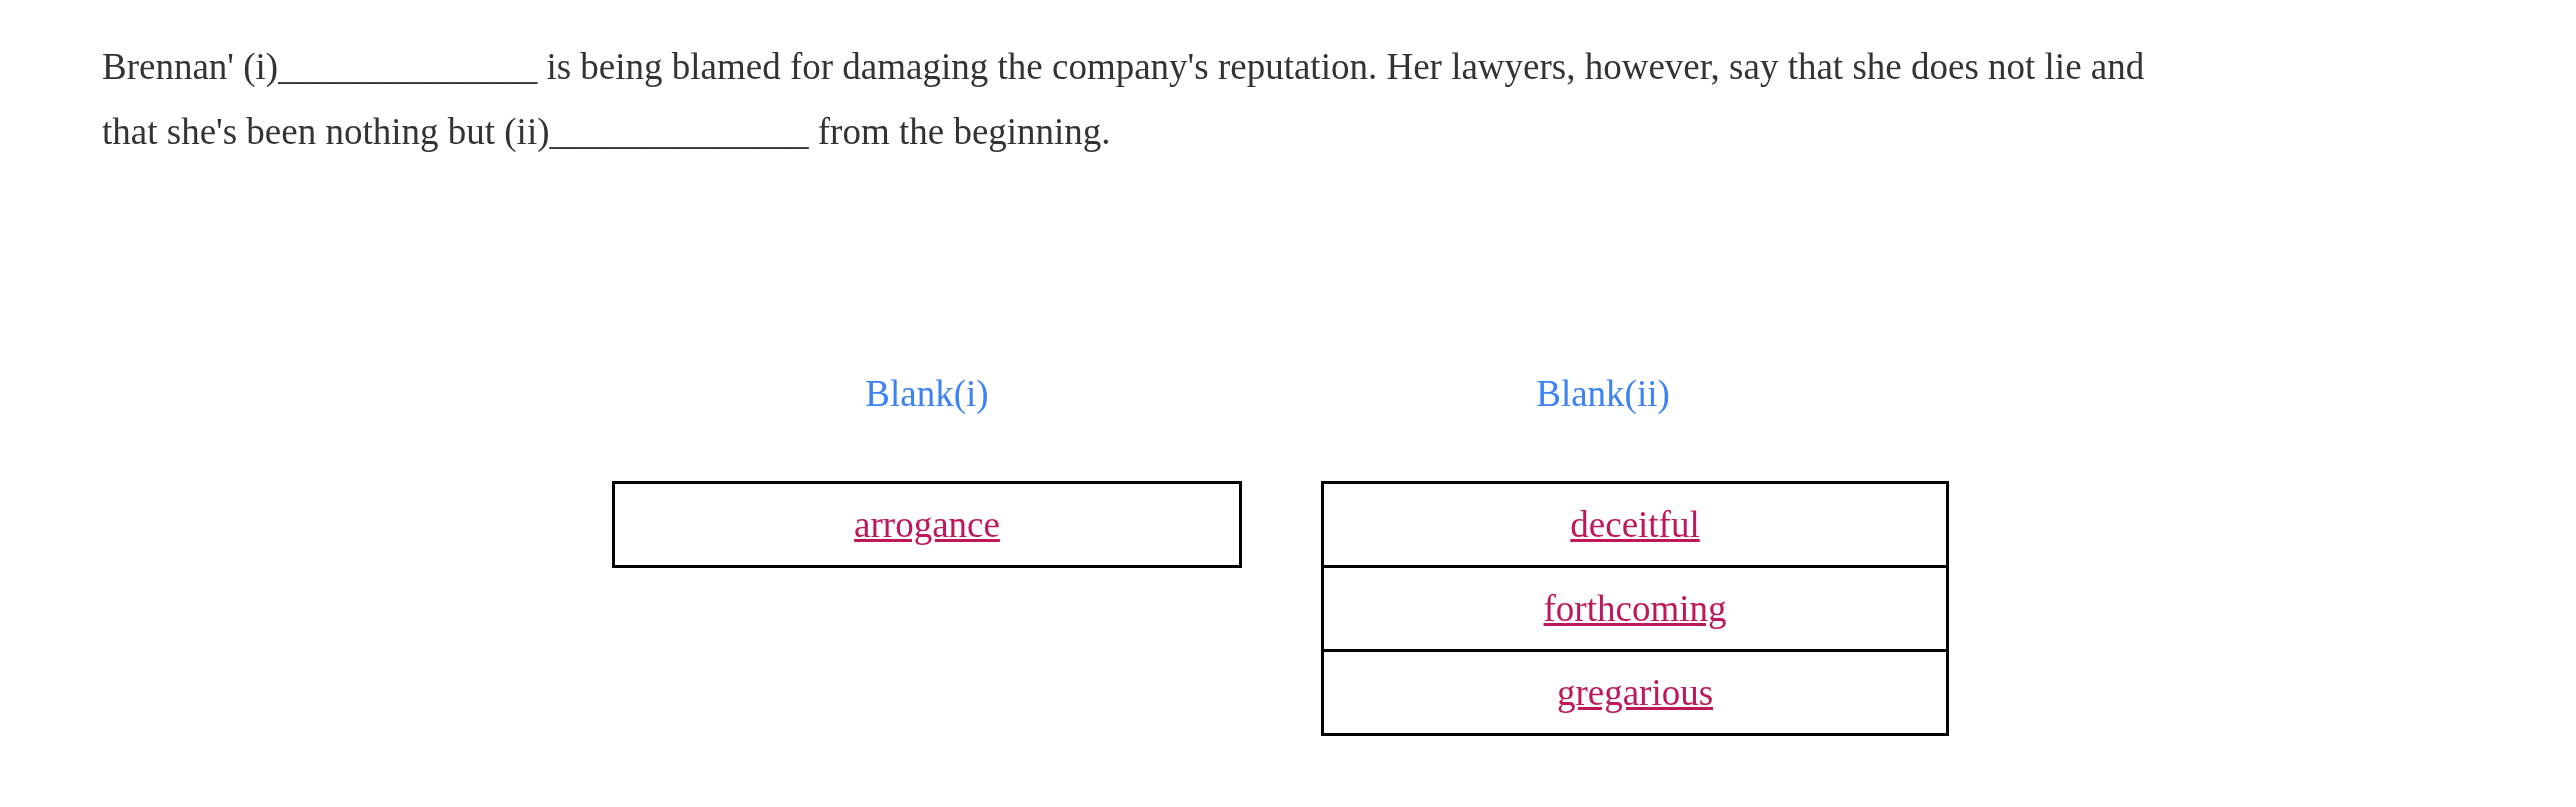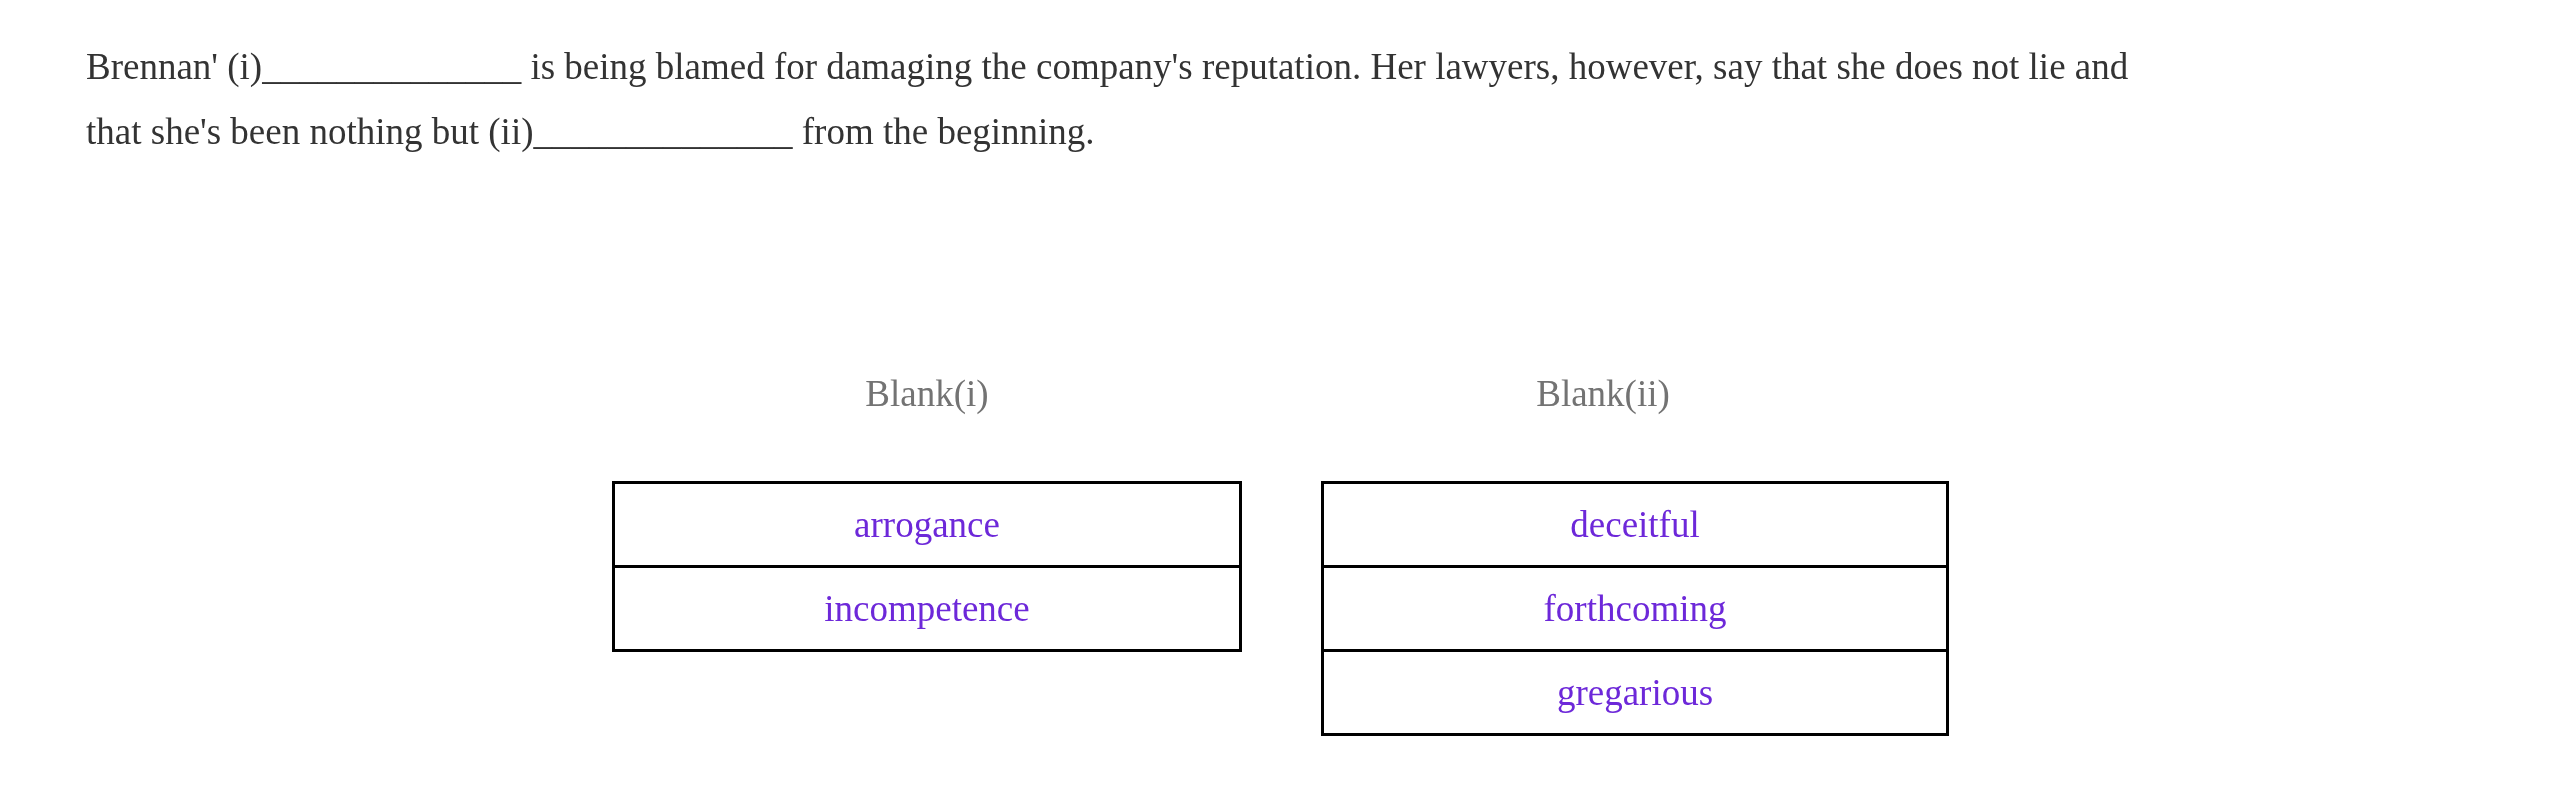--- a/index.html
+++ b/index.html
@@ -12,57 +12,58 @@
     color: #333333;
   }
   .page {
     position: relative;
     width: 2576px;
     height: 807px;
     background: #ffffff;
   }
   .question {
     position: absolute;
-    left: 86px;
+    left: 102px;
     top: 34px;
     width: 2407px;
     font-size: 37px;
     line-height: 65px;
     color: #333333;
   }
   .question .line {
     white-space: nowrap;
   }
   .col-header {
     position: absolute;
     top: 372px;
     font-size: 37px;
     line-height: 44px;
     text-align: center;
-    color: #737373;
+    color: #3b82f6;
   }
   .col-header.left  { left: 612px;  width: 630px; }
   .col-header.right { left: 1289px; width: 628px; }
   .options {
     position: absolute;
     top: 481px;
     border: 3.3px solid #000000;
     background: #ffffff;
   }
   .options.left  { left: 612px;  width: 630px; }
   .options.right { left: 1321px; width: 628px; }
   .option {
     height: 84px;
     border-top: 3.3px solid #000000;
     display: flex;
     align-items: center;
     justify-content: center;
     font-size: 37px;
-    color: #6d28d9;
+    color: #be185d;
     cursor: pointer;
+    text-decoration: underline;
   }
   .option:first-child {
     height: 81px;
     border-top: none;
   }
 </style>
 </head>
 <body>
 
 <div class="page">
@@ -71,21 +72,20 @@
     <div class="line">Brennan' (i)______________ is being blamed for damaging the company's reputation. Her lawyers, however, say that she does not lie and</div>
     <div class="line">that she's been nothing but (ii)______________ from the beginning.</div>
   </div>
 
   <div class="col-header left">Blank(i)</div>
 
   <div class="col-header right">Blank(ii)</div>
 
   <div class="options left">
     <div class="option">arrogance</div>
-    <div class="option">incompetence</div>
   </div>
 
   <div class="options right">
     <div class="option">deceitful</div>
     <div class="option">forthcoming</div>
     <div class="option">gregarious</div>
   </div>
 
 </div>
 

